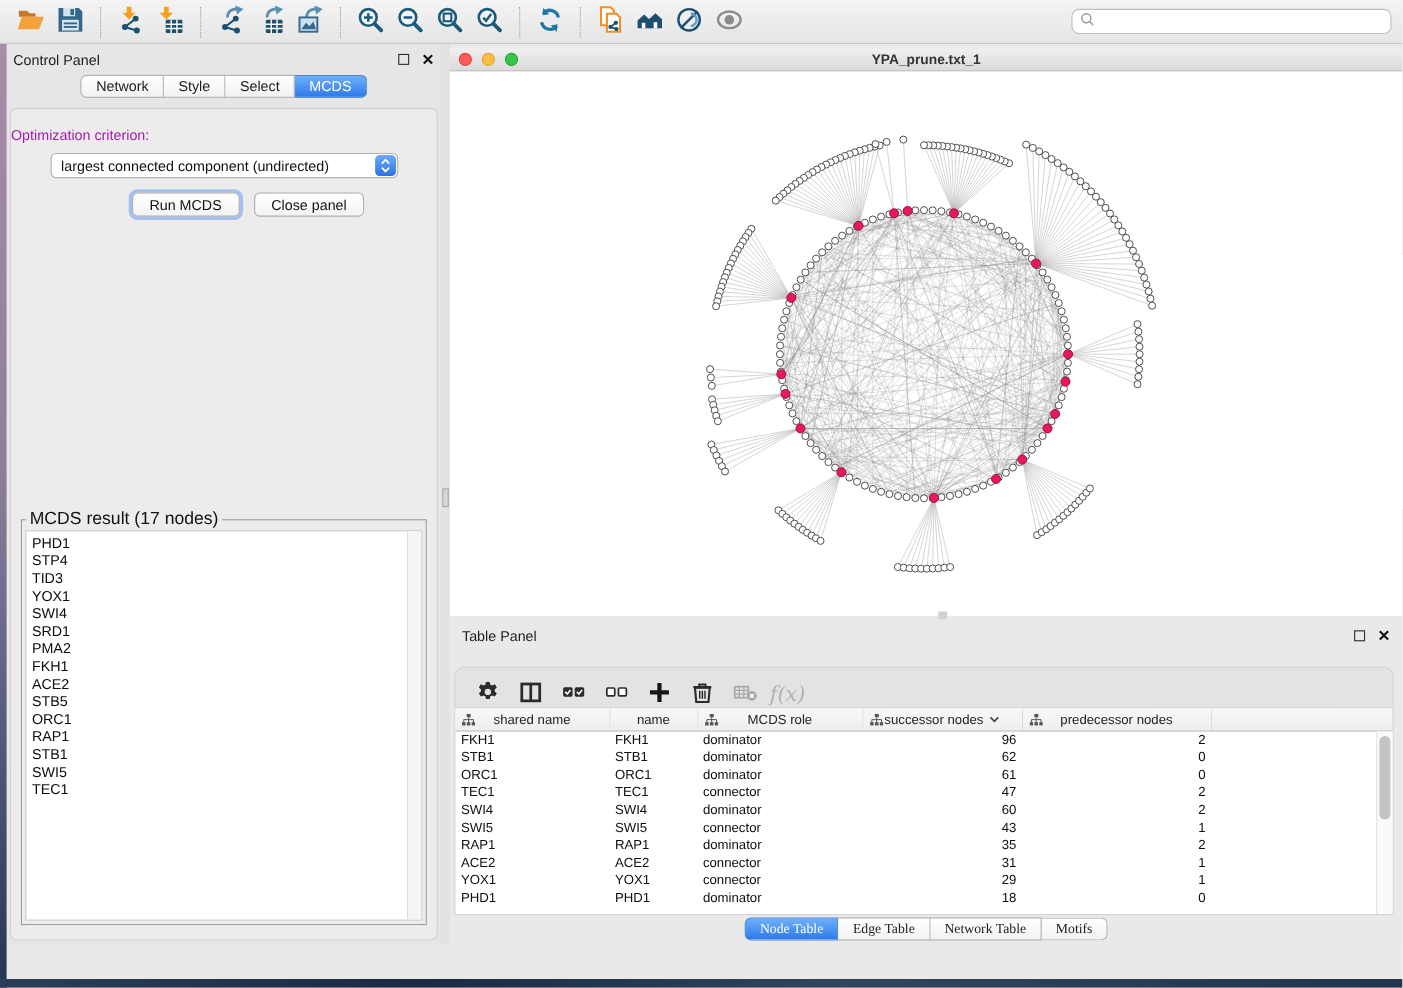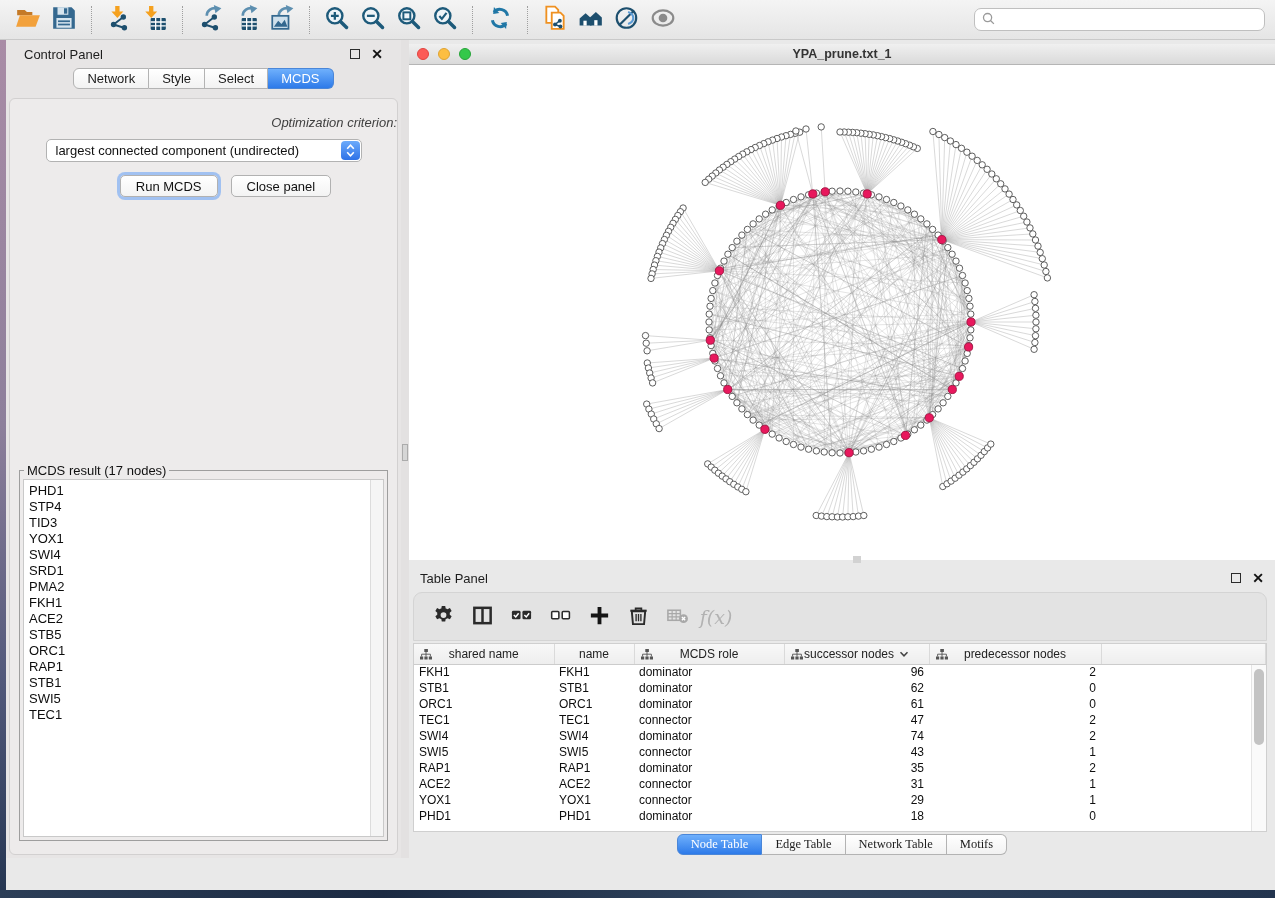--- a/index.html
+++ b/index.html
@@ -22,49 +22,49 @@
   .tb-btn svg { width:26px; height:26px; }
   .tb-sep { width:1px; height:28px; border-left:1px dotted #9f9f9f; margin:0 9px; }
   .search-box { margin-left:auto; width:291px; height:23px; background:#fff;
                 border:1px solid #bfbfbf; border-radius:7px; display:flex; align-items:center;
                 padding:0 7px; gap:5px; }
   .search-box input { border:none; outline:none; flex:1; font-size:12px; background:transparent;
                       font-family:"Liberation Sans",sans-serif; }
 
   
   .control-panel { position:absolute; left:6px; top:40px; width:395px; height:818px; background:#e7e5e5; }
-  .panel-header { height:28px; display:flex; align-items:center; padding:0 18px; font-size:13px; color:#1d1d1d; }
+  .panel-header { height:28px; display:flex; align-items:center; padding:0 6px; font-size:13px; color:#1d1d1d; }
   .win-btns { margin-left:auto; display:flex; align-items:center; gap:11px; }
   .float-icon { width:10px; height:10px; border:1.6px solid #2b2b2b; display:inline-block; }
   .close-icon { font-size:14px; font-weight:bold; color:#111; line-height:1; }
 
   .cp-tabs { display:flex; justify-content:center; }
   .seg-tab { height:21px; padding:0 13px; display:flex; align-items:center; font-size:13px; color:#1c1c1c;
              background:linear-gradient(#ffffff,#f2f2f2); border:1px solid #b3b3b3; border-left:none;text-align:center; }
   .seg-tab:first-child { border-left:1px solid #b3b3b3; border-radius:6px 0 0 6px; }
   .seg-tab:last-child { border-radius:0 6px 6px 0; }
   .seg-tab.active { background:linear-gradient(#6fb0fc,#2d7ae9); border-color:#4a86d8; color:#fff; }
 
   .cp-body { position:absolute; left:3px; right:3px; top:58px; bottom:3px;
              background:#edebeb; border:1px solid #d2d0d0; border-radius:6px; }
-  .opt-label { text-align:right; margin-top:16px; font-size:13px; color:#404040;font-style:italic; }
+  .opt-label { text-align:left; margin-top:16px; font-size:13px; color:#a21caf; }
   .dropdown { margin:9px auto 0; width:316px; height:23px; background:#fff; border:1px solid #b2b2b2;
               border-radius:5px; position:relative; display:flex; align-items:center;
               font-size:13px; padding:0 24px 0 9px; }
   .dd-stepper { position:absolute; right:1px; top:1px; width:19px; height:19px; border-radius:4px;
                 background:linear-gradient(#6cabfb,#2e72e7); display:flex; align-items:center; justify-content:center; }
   .btn-row { display:flex; justify-content:center; gap:13px; margin-top:13px; }
   .mac-btn { height:22px; padding:0 15px; font-size:13px; color:#111; cursor:default;
              background:linear-gradient(#ffffff,#f3f3f3); border:1px solid #b1b1b1; border-radius:5px;
              font-family:"Liberation Sans",sans-serif; }
   .mac-btn.focused { box-shadow:0 0 0 3px rgba(110,165,245,.6);margin-left:44px; }
 
   .result-fieldset { position:absolute; left:9px; right:9px; top:364px; bottom:13px;
                      border:1px solid #9e9e9e; padding:1px 3px 3px 3px; }
-  .result-fieldset legend { font-size:13px; padding:0 3px; margin-left:1px; color:#111; }
+  .result-fieldset legend { font-size:16px; padding:0 3px; margin-left:1px; color:#111; }
   .mcds-list { position:relative; width:100%; height:100%; background:#fff;
                border:1px solid #c9c9c9; overflow:hidden; }
   .mcds-items { padding:3px 0 0 5px; font-size:13px; line-height:16px; color:#0d0d0d; }
   .mcds-scroll { position:absolute; right:0; top:0; bottom:0; width:13px;
                  background:#f5f5f5; border-left:1px solid #dcdcdc; }
 
   
   .v-splitter { position:absolute; left:401px; top:40px; width:8px; height:818px; background:#e3e1e1; }
   .v-handle { position:absolute; top:404px; left:1px; width:6px; height:17px;
               background:#d6d6d6; border:1px solid #ababab; }
@@ -79,21 +79,21 @@
   .light.yellow{ background:#fdbe41; border:1px solid #e0a432; }
   .light.green { background:#34c84a; border:1px solid #27a439; }
   .net-title { position:absolute; left:0; right:0; top:3px; text-align:center;
                font-size:12.5px; font-weight:bold; color:#333; }
   .net-canvas { position:absolute; top:25px; left:0; right:0; height:495px; background:#fff; }
   .h-handle { position:absolute; top:516px; left:444px; width:8px; height:7px; background:#d2d2d2; }
 
   
   .table-panel { position:absolute; top:525px; left:0; right:0; bottom:0; background:#e9e9e9; }
   .tp-header { height:26px; display:flex; align-items:center; padding:0 11px; font-size:13px; color:#1d1d1d; }
-  .tp-toolbar { position:absolute; top:27px; left:4px; right:8px; height:49px;
+  .tp-toolbar { position:absolute; top:41px; left:4px; right:8px; height:49px;
                 background:#e3e3e3; border:1px solid #d4d4d4; border-radius:9px 9px 0 0;
                 display:flex; align-items:center; padding:0 17px; gap:15px; }
   .tt-btn { width:24px; height:30px; display:flex; align-items:center; justify-content:center;
             background:none; border:none; }
   .tt-btn svg { width:23px; height:23px; }
   .fx-glyph { font-family:"DejaVu Serif",serif; font-style:italic; font-size:19px; color:#b2b2b2; }
 
   .table-wrap { position:absolute; top:78px; left:4px; right:8px; bottom:26px;
                 background:#fff; border:1px solid #cfcfcf; overflow:hidden; }
   table.node-table { border-collapse:collapse; width:100%; table-layout:fixed; }
@@ -1428,21 +1428,21 @@
                 <td>TEC1</td>
                 <td>connector</td>
                 <td class="num">47</td>
                 <td class="num">2</td>
                 <td></td>
               </tr>
               <tr>
                 <td>SWI4</td>
                 <td>SWI4</td>
                 <td>dominator</td>
-                <td class="num">74</td>
+                <td class="num">60</td>
                 <td class="num">2</td>
                 <td></td>
               </tr>
               <tr>
                 <td>SWI5</td>
                 <td>SWI5</td>
                 <td>connector</td>
                 <td class="num">43</td>
                 <td class="num">1</td>
                 <td></td>

